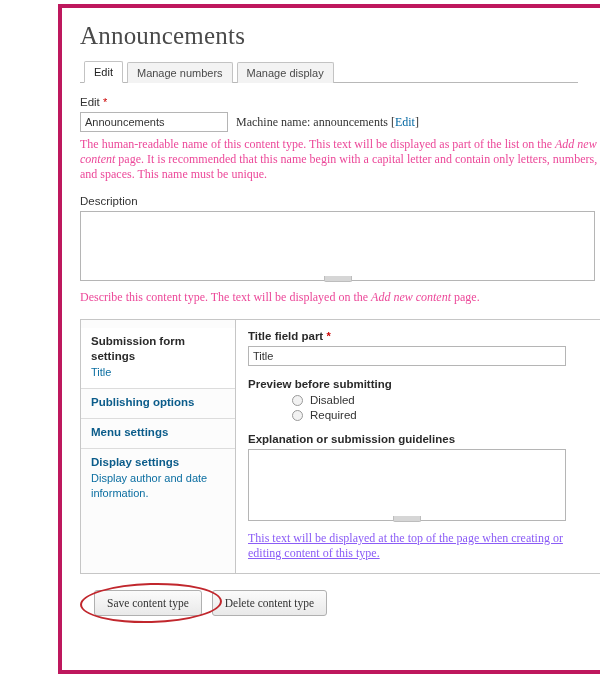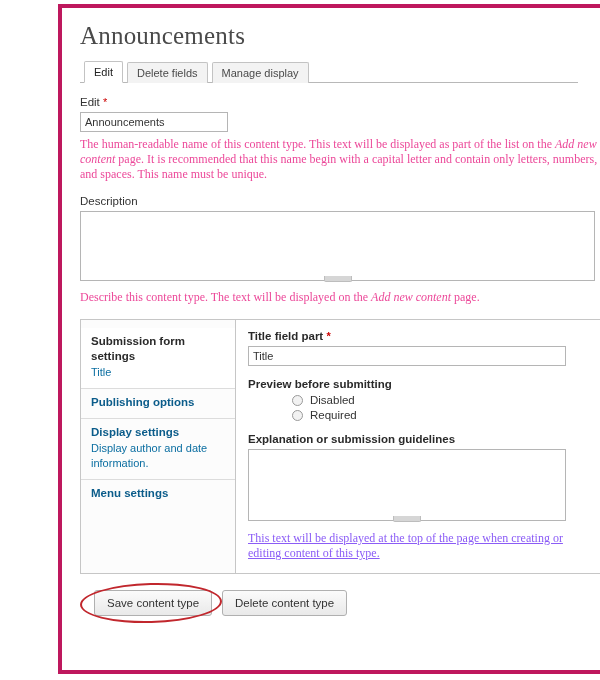--- a/index.html
+++ b/index.html
@@ -256,21 +256,21 @@
   
   .actions {
     margin-top: 16px;
     display: flex;
     align-items: center;
     gap: 10px;
     padding-left: 14px;
     position: relative;
   }
   .btn {
-    font-family: Liberation Sans, sans-serif;
+    font-family: Liberation Serif, serif;
     font-size: 11.5px;
     color: #333;
     background: #f0f0f0;
     background: linear-gradient(#fbfbfb, #e9e9e9);
     border: 1px solid #b0b0b0;
     border-radius: 3px;
     padding: 5px 12px;
     line-height: 14px;
     cursor: pointer;
   }
@@ -289,31 +289,34 @@
 </head>
 <body>
 
 <div class="page-frame">
   <div class="inner">
 
     <h1 class="page-title">Announcements</h1>
 
     <div class="tabs">
       <div class="tab active">Edit</div>
-      <div class="tab">Delete fields</div>
+      <div class="tab">Manage numbers</div>
       <div class="tab">Manage display</div>
     </div>
 
     <div class="field-block">
       <label class="field-label">
         <span>Edit</span>
         <span class="req">*</span>
       </label>
       <div class="name-row">
         <input class="text-input" type="text" value="Announcements" style="">
+        <span class="machine-name">
+          <span>Machine name: announcements [</span><a href="#">Edit</a><span>]</span>
+        </span>
       </div>
       <div class="helptext">
         <span>The human-readable name of this content type. This text will be displayed as part of the list on the </span><em>Add new content</em><span> page. It is recommended that this name begin with a capital letter and contain only letters, numbers, and spaces. This name must be unique.</span>
       </div>
     </div>
 
     <div class="field-block">
       <label class="field-label">Description</label>
       <textarea class="ta" rows="5" style="height: 70px;"></textarea>
       <div class="ta-grip"></div>
@@ -328,26 +331,26 @@
         <div class="vtab selected">
           <span class="vtab-title">Submission form settings</span>
           <span class="vtab-summary">Title</span>
         </div>
 
         <div class="vtab">
           <span class="vtab-title">Publishing options</span>
         </div>
 
         <div class="vtab">
+          <span class="vtab-title">Menu settings</span>
+        </div>
+
+        <div class="vtab">
           <span class="vtab-title">Display settings</span>
           <span class="vtab-summary">Display author and date information.</span>
-        </div>
-
-        <div class="vtab">
-          <span class="vtab-title">Menu settings</span>
         </div>
 
       </div>
 
       <div class="vtabs-pane">
         <label class="pane-label bold">
           <span>Title field part</span>
           <span class="req">*</span>
         </label>
         <input class="text-input pane-input" type="text" value="Title" style="">

